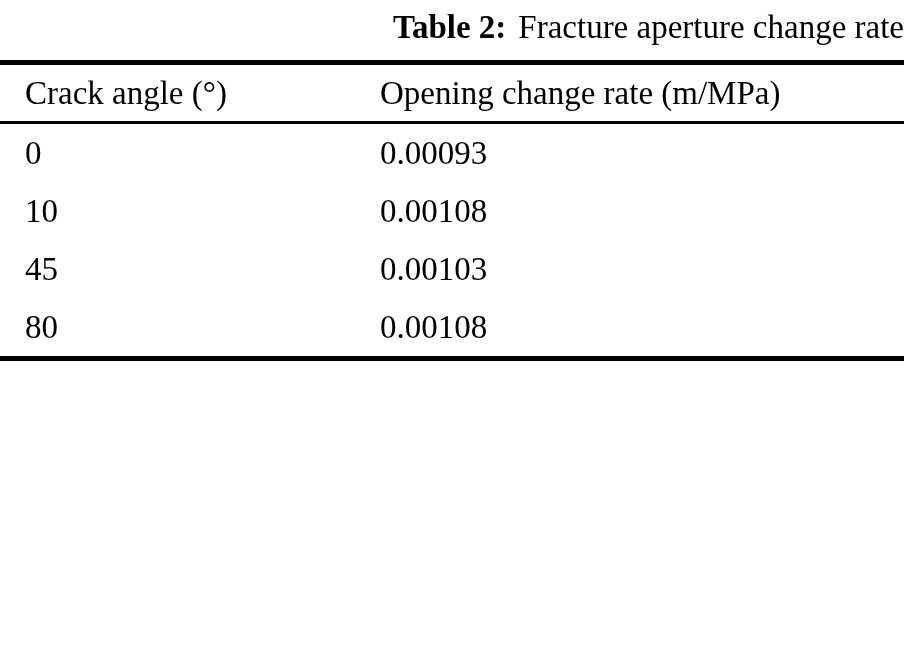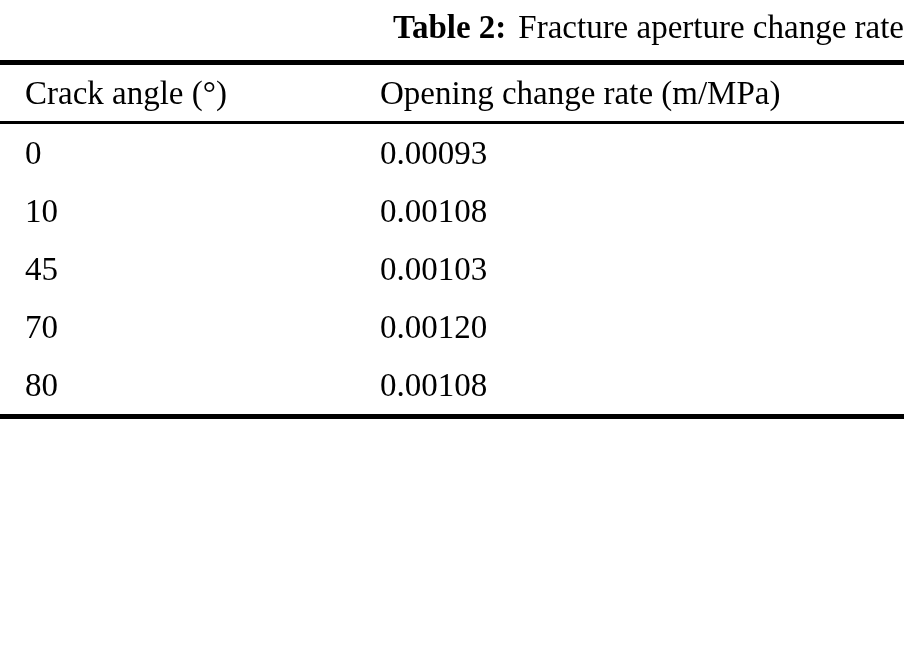--- a/index.html
+++ b/index.html
@@ -83,21 +83,17 @@
     </tr>
     <tr>
       <td class="cell-angle">10</td>
       <td>0.00108</td>
     </tr>
     <tr>
       <td class="cell-angle">45</td>
       <td>0.00103</td>
     </tr>
     <tr>
-      <td class="cell-angle">70</td>
-      <td>0.00120</td>
-    </tr>
-    <tr>
       <td class="cell-angle">80</td>
       <td>0.00108</td>
     </tr>
   </tbody>
 </table>
 
 </body></html>

